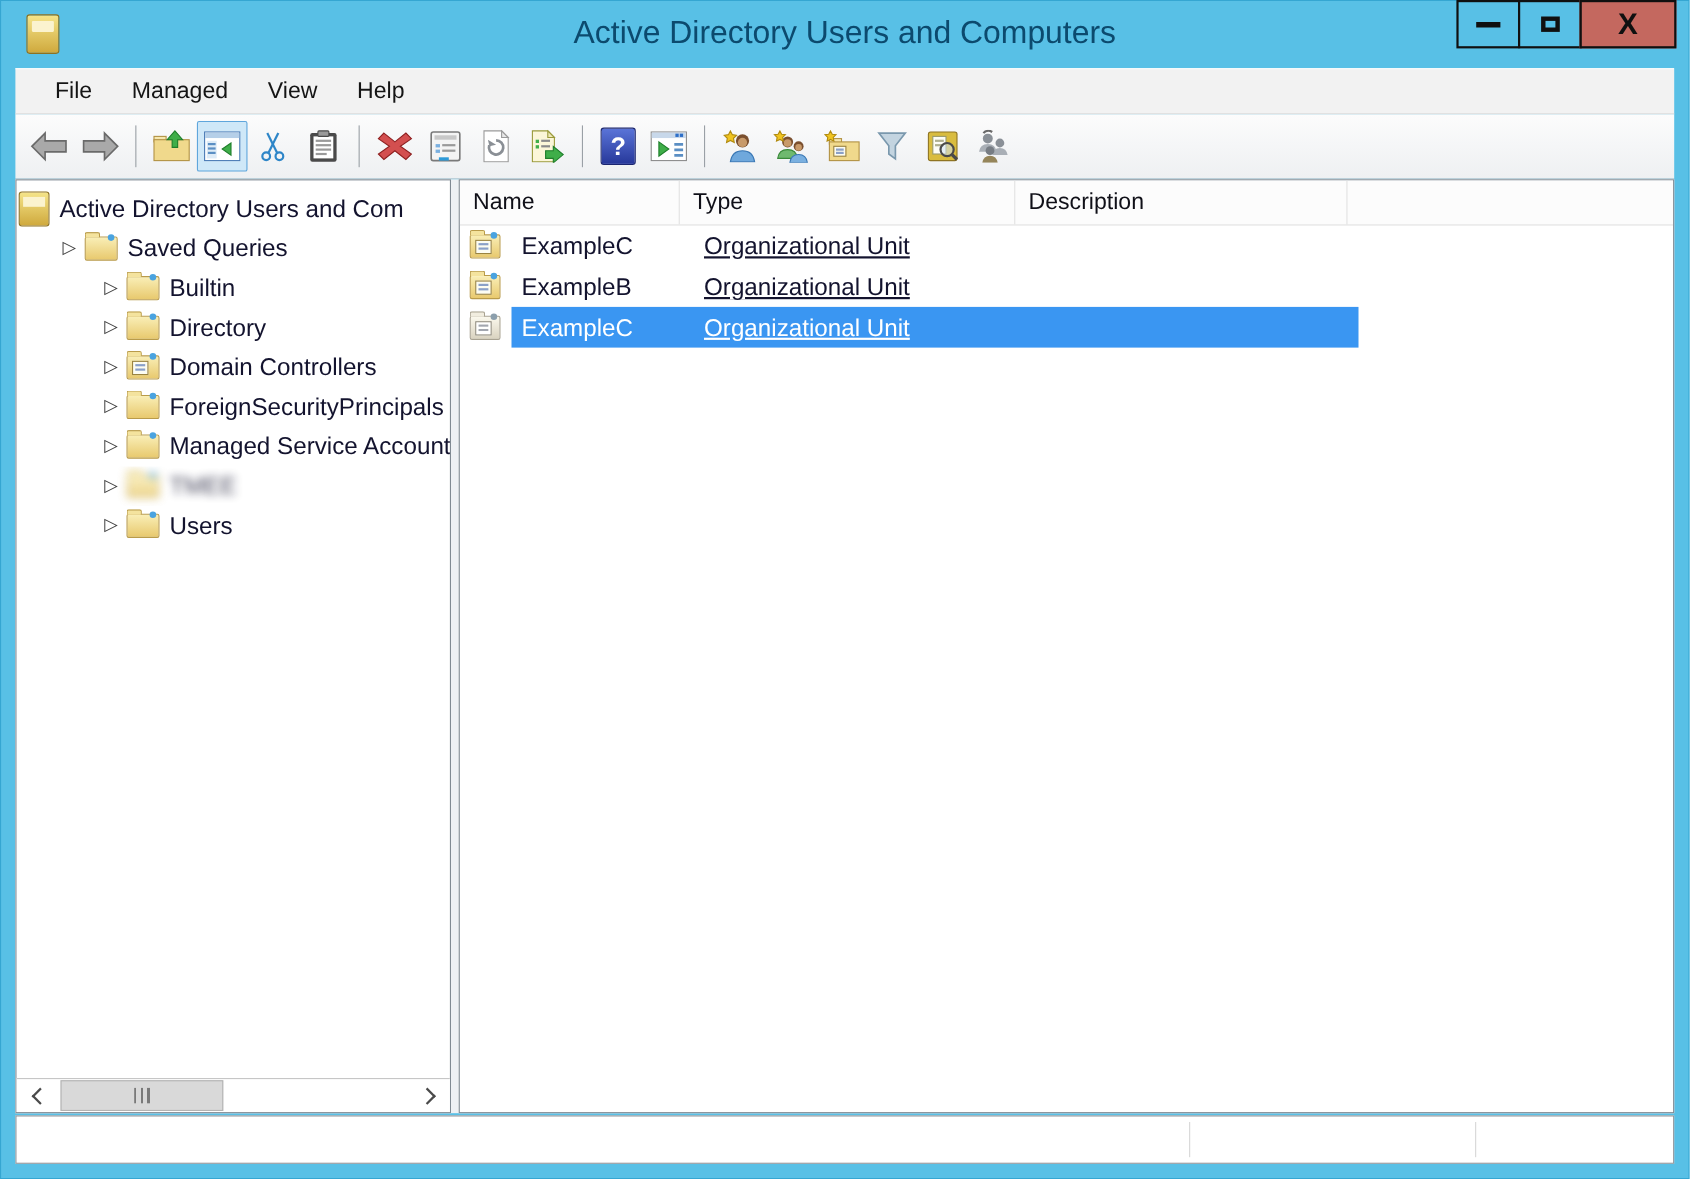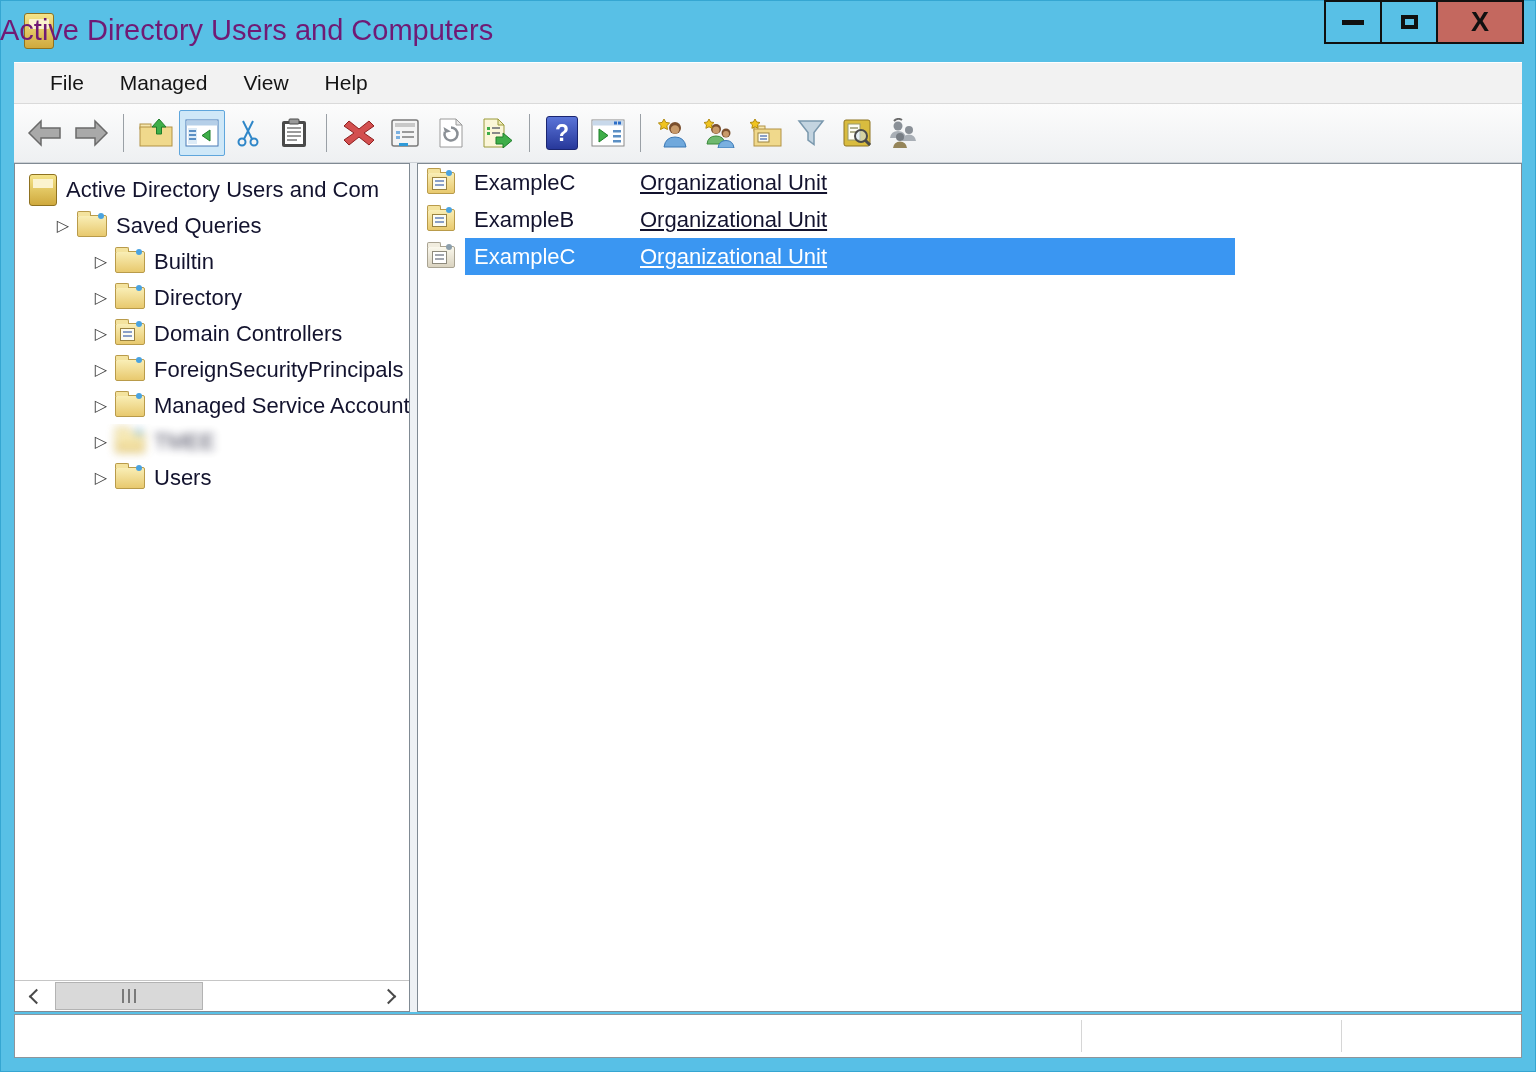--- a/index.html
+++ b/index.html
@@ -10,21 +10,21 @@
     -webkit-font-smoothing:antialiased;
   }
   .win-frame{position:absolute;inset:0;box-shadow:inset 0 0 0 1px #35a6d2;}
 
   
   .titlebar{position:absolute;left:0;top:0;right:0;height:62px;}
   .app-icon{position:absolute;left:24px;top:13px;width:28px;height:34px;
     background:linear-gradient(#f5e489,#cfa93d);border:1px solid #8f7220;border-radius:3px;}
   .app-icon::before{content:"";position:absolute;left:4px;right:4px;top:5px;height:10px;background:#fbf3cf;border-radius:1px;}
   .title-text{position:absolute;left:0;right:0;top:0;height:62px;line-height:60px;
-    font-size:29px;color:#701a75;}
+    text-align:center;font-size:29px;color:#0c4a6e;}
   .controls{position:absolute;top:0;right:12px;display:flex;}
   .ctl{height:44px;border:2px solid #101010;display:flex;align-items:center;justify-content:center;
     background:#58c0e6;box-sizing:border-box;margin-left:-2px;cursor:default;}
   .ctl.min,.ctl.max{width:58px;}
   .ctl.close{width:88px;background:#c4685f;}
   .glyph-min{width:22px;height:5px;background:#101010;}
   .glyph-max{width:17px;height:14px;border:4px solid #101010;box-sizing:border-box;}
   .glyph-close{font-size:27px;font-weight:700;color:#101010;line-height:1;}
 
   
@@ -47,21 +47,21 @@
   .content{position:absolute;left:14px;right:14px;top:163px;bottom:60px;background:#eef1f4;}
   .tree-panel{position:absolute;left:0;top:0;bottom:0;width:396px;background:#fff;
     border:1px solid #808a93;box-sizing:border-box;overflow:hidden;}
   .splitter{position:absolute;left:396px;top:0;bottom:0;width:7px;}
   .list-panel{position:absolute;left:403px;right:0;top:0;bottom:0;background:#fff;
     border:1px solid #808a93;box-sizing:border-box;overflow:hidden;}
 
   
   .tree{padding-top:8px;}
   .trow{height:36px;display:flex;align-items:center;white-space:nowrap;overflow:hidden;}
-  .trow.lvl0{padding-left:12px;}
+  .trow.lvl0{}
   .trow.lvl1{padding-left:36px;}
   .trow.lvl2{padding-left:74px;}
   .expander{width:24px;flex:0 0 24px;font-size:16px;color:#404040;text-align:center;line-height:36px;}
   .expander .tri-exp{display:inline-block;width:0;height:0;border-bottom:11px solid #303030;border-left:11px solid transparent;}
   .ticon{margin:0 9px 0 2px;flex:0 0 auto;}
   .tlabel{font-size:22px;color:#13132e;}
   .redacted{filter:blur(4px);opacity:.8;}
 
   
   .ficon{position:relative;width:30px;height:22px;display:inline-block;
@@ -373,20 +373,26 @@
           </div>
         <div class="sbtn right">
             <span class="chev r"></span>
           </div>
       </div>
     </div>
 
     <div class="splitter"></div>
 
     <div class="list-panel">
+      <div class="lheader">
+        <div class="hcell c-name">Name</div>
+        <div class="hcell c-type">Type</div>
+        <div class="hcell c-desc">Description</div>
+        <div class="hcell c-fill"></div>
+      </div>
 
       <div class="lrow">
         <div class="licon-cell">
             <span class="ficon">
               <i class="emb"></i>
             </span>
           </div>
         <div class="lhl">
           <div class="lname">ExampleC</div>
           <div class="ltype">Organizational Unit</div>

